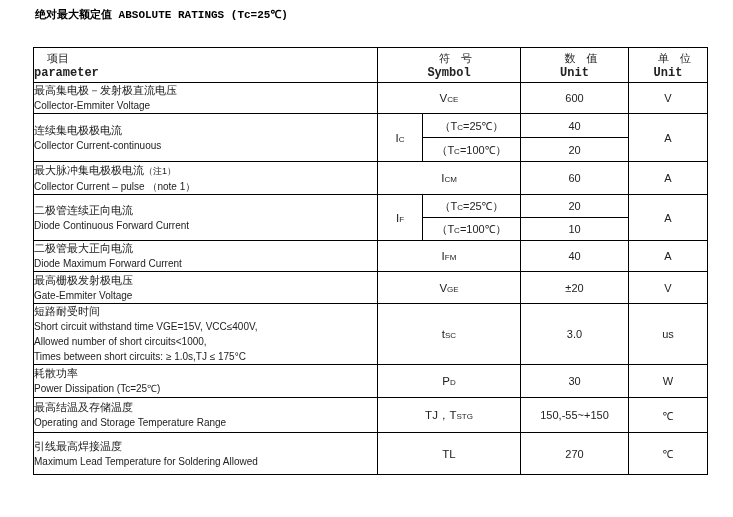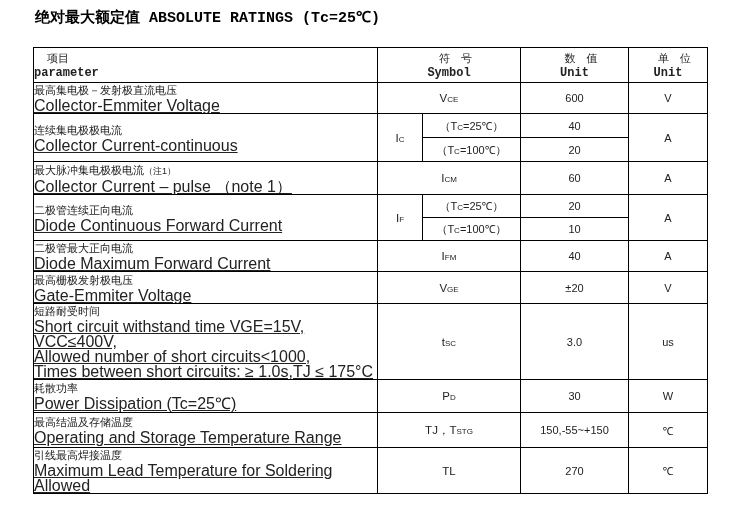--- a/index.html
+++ b/index.html
@@ -1,27 +1,27 @@
 <!DOCTYPE html>
 <html><head>
 <meta charset="utf-8">
 <style>
   html,body{margin:0;padding:0;background:#fff;}
   .page{position:relative;width:733px;height:517px;background:#ffffff;
         font-family:"Liberation Sans",sans-serif;color:#222;overflow:hidden;}
   .title{position:absolute;left:35px;top:6px;font-family:"Liberation Mono",monospace;
-         font-weight:bold;font-size:15px;color:#000;letter-spacing:0px;white-space:nowrap;}
+         font-weight:bold;font-size:11px;color:#000;letter-spacing:0px;white-space:nowrap;}
   table.ratings{position:absolute;left:33px;top:47px;border-collapse:collapse;
          table-layout:fixed;width:674px;}
   table.ratings td{border:1px solid #000;padding:0;vertical-align:middle;
          font-size:11px;color:#222;overflow:hidden;}
   td.param{text-align:left;padding:2px 6px;}
   td.center{text-align:center;}
   .zh{font-size:11px;line-height:15px;}
-  .en{font-size:16px;line-height:15px;white-space:pre-line;text-decoration:underline;}
+  .en{font-size:10px;line-height:15px;white-space:pre-line;}
   .hdr-zh{font-size:11px;line-height:16px;margin-left:13px;}
   .hdr-en{font-family:"Liberation Mono",monospace;font-weight:bold;font-size:12px;line-height:14px;}
   .sym{font-size:11.5px;}
   .sub{font-size:8px;}
   .cond{font-size:10.5px;}
   .note{font-size:9px;}
   .footnote{position:absolute;left:35px;top:476px;font-size:11px;color:#333;line-height:14px;}
   .fn-en{font-size:11px;}
 </style>
 </head>

